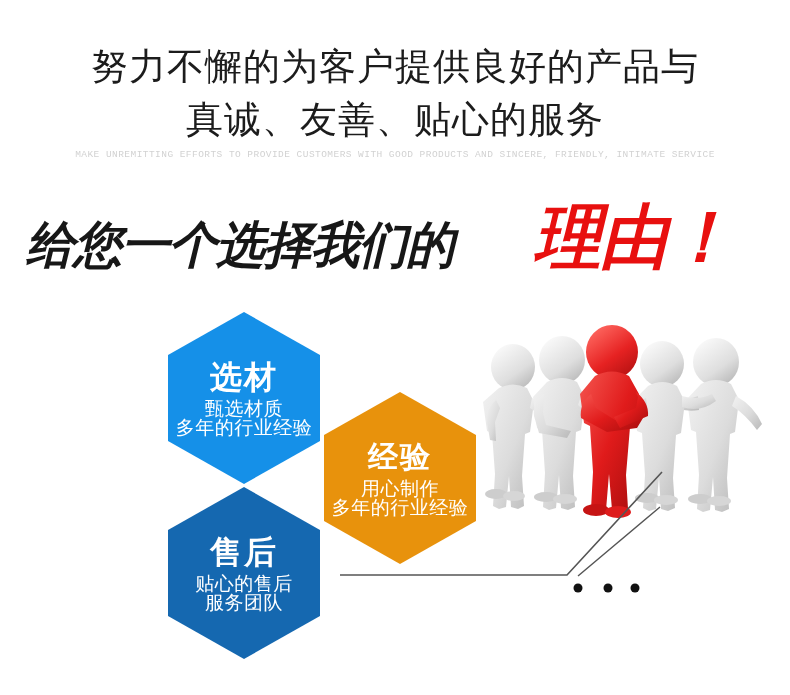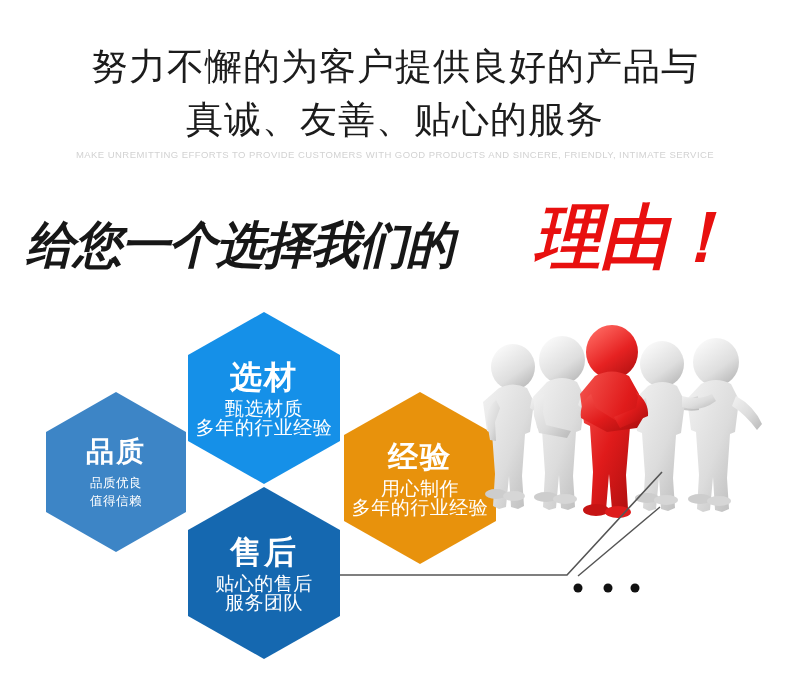--- a/index.html
+++ b/index.html
@@ -40,21 +40,21 @@
     position: absolute;
     top: 149px;
     left: 0;
     width: 790px;
     text-align: center;
     color: #d2d2d2;
     font-size: 9.5px;
     letter-spacing: 0.45px;
     font-weight: 400;
     white-space: nowrap;
-    font-family: Liberation Sans, sans-serif;
+    font-family: Liberation Mono, monospace;
   }
 
   
   .slogan {
     position: absolute;
     top: 198px;
     left: 26px;
     width: 740px;
     height: 80px;
     white-space: nowrap;
@@ -95,21 +95,20 @@
     position: absolute;
     clip-path: polygon(50% 0%, 100% 25%, 100% 75%, 50% 100%, 0% 75%, 0% 25%);
     -webkit-clip-path: polygon(50% 0%, 100% 25%, 100% 75%, 50% 100%, 0% 75%, 0% 25%);
     display: flex;
     flex-direction: column;
     align-items: center;
     justify-content: center;
     text-align: right;
     color: #ffffff;
     font-family: Liberation Serif, serif;
-    margin-left: 20px;
   }
   .hex .hex-title {
     font-size: 30px;
     font-weight: 700;
     line-height: 36px;
     letter-spacing: 2px;
     margin-bottom: 4px;
   }
   .hex .hex-sub {
     font-size: 19px;
@@ -168,25 +167,20 @@
 
   <div class="headline-cn headline-line1">努力不懈的为客户提供良好的产品与</div>
   <div class="headline-cn headline-line2">真诚、友善、贴心的服务</div>
   <div class="headline-en">MAKE UNREMITTING EFFORTS TO PROVIDE CUSTOMERS WITH GOOD PRODUCTS AND SINCERE, FRIENDLY, INTIMATE SERVICE</div>
 
   <div class="slogan">
     <span class="slogan-black" style="color: rgb(23, 23, 23);">给您一个选择我们的</span>
     <span class="slogan-red" style="color: rgb(232, 16, 15);">理由！</span>
   </div>
 
-  <div class="hex" id="hex-quality" style="background: rgb(61, 133, 198);">
-    <div class="hex-title">品质</div>
-    <div class="hex-sub">品质优良</div>
-    <div class="hex-sub">值得信赖</div>
-  </div>
 
   <div class="hex" id="hex-material" style="background: rgb(21, 144, 232);">
     <div class="hex-title">选材</div>
     <div class="hex-sub">甄选材质</div>
     <div class="hex-sub">多年的行业经验</div>
   </div>
 
   <div class="hex" id="hex-aftersales" style="background: rgb(21, 104, 176);">
     <div class="hex-title">售后</div>
     <div class="hex-sub">贴心的售后</div>

